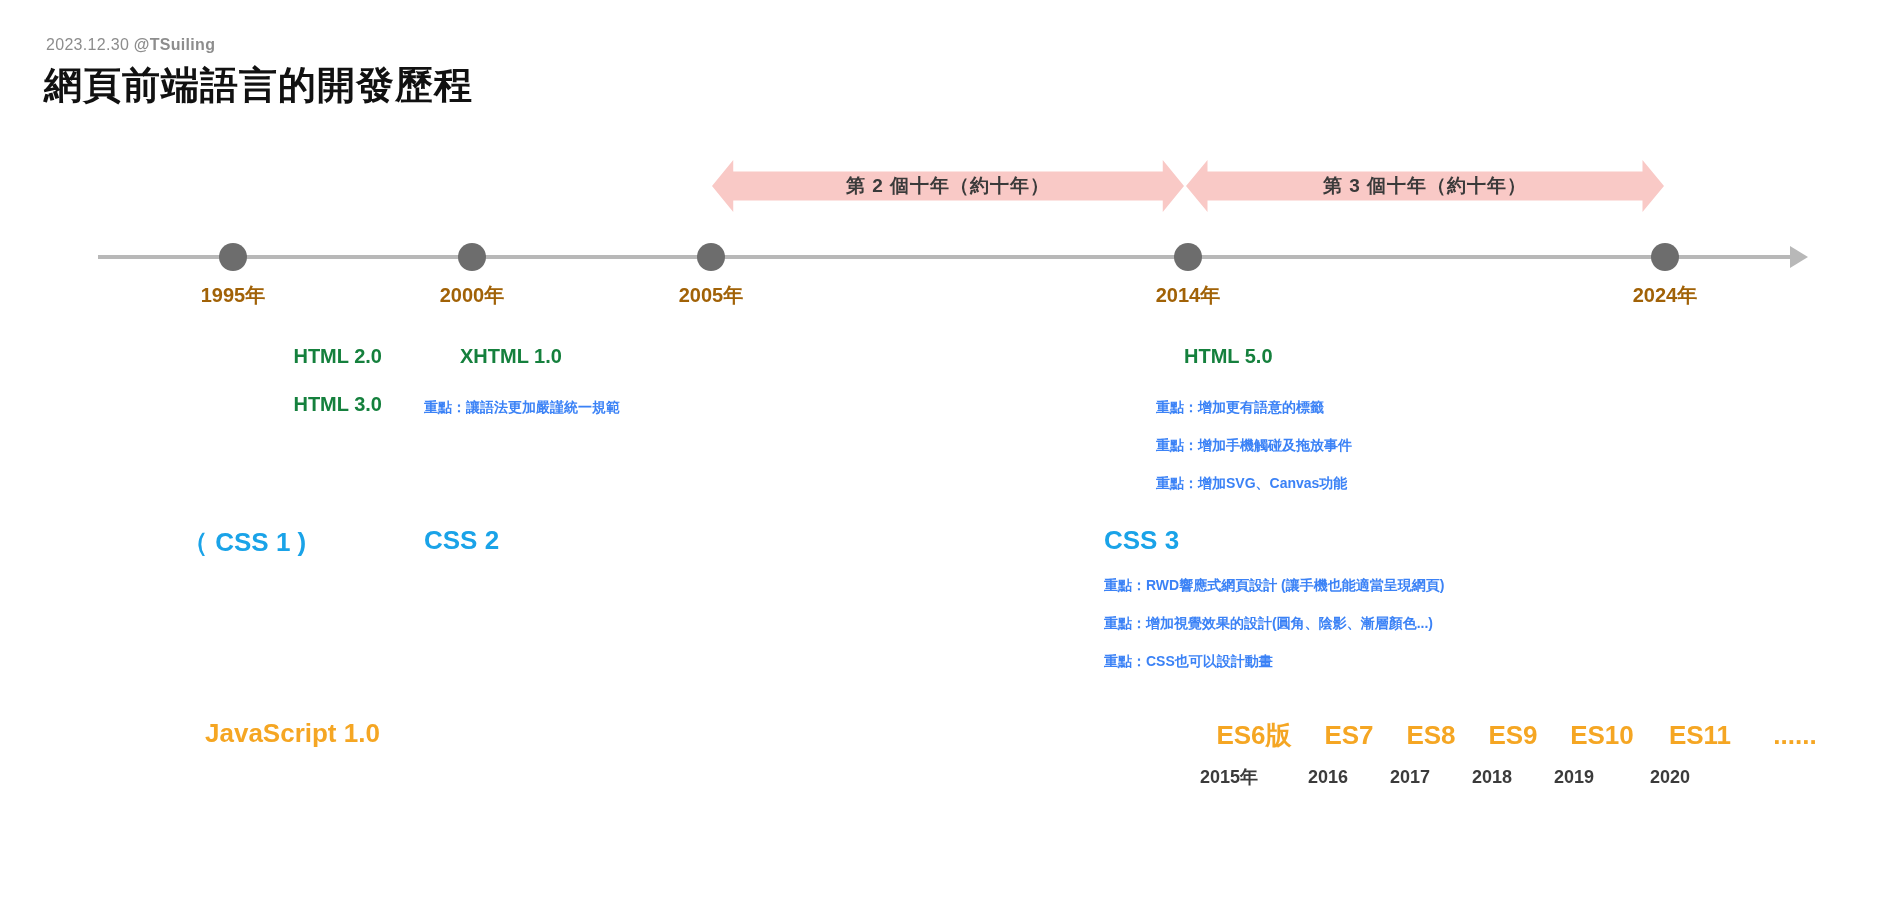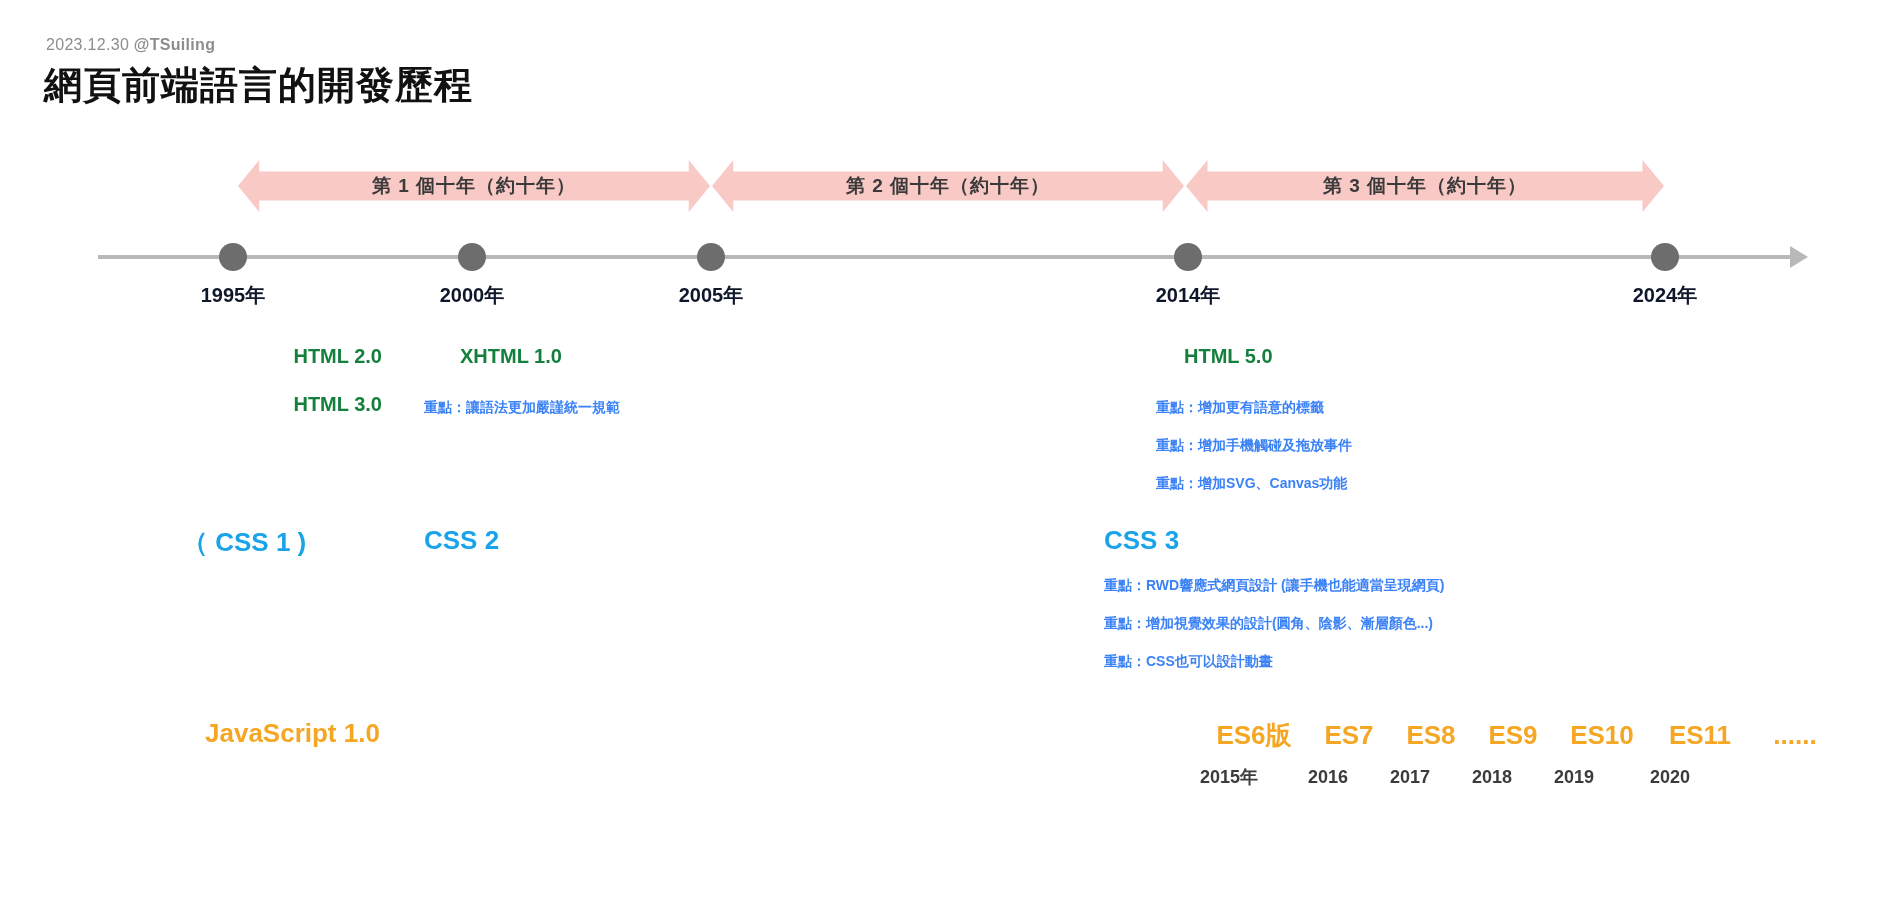--- a/index.html
+++ b/index.html
@@ -92,21 +92,21 @@
     height: 28px;
     margin-left: -14px;
     border-radius: 50%;
     background: #6d6d6d;
   }
   .year-label {
     position: absolute;
     top: 282px;
     font-size: 20px;
     font-weight: bold;
-    color: #0f172a;
+    color: #a16207;
     transform: translateX(-50%);
     white-space: nowrap;
   }
 
   
   .block { position: absolute; }
   .htxt {
     color: #15803d;
     font-weight: bold;
     font-size: 20px;
@@ -163,23 +163,20 @@
 <body>
 
 <div class="page">
 
   <div class="meta">
     <span>2023.12.30</span>
     <span class="handle">@TSuiling</span>
   </div>
   <div class="title">網頁前端語言的開發歷程</div>
 
-  <div class="decade both" style="left:238px; width:472px;">
-    <span>第 1 個十年（約十年）</span>
-  </div>
   <div class="decade both" style="left:712px; width:472px;">
     <span>第 2 個十年（約十年）</span>
   </div>
   <div class="decade both" style="left:1186px; width:478px;">
     <span>第 3 個十年（約十年）</span>
   </div>
 
   <div class="axis"></div>
   <div class="axis-head"></div>
 

